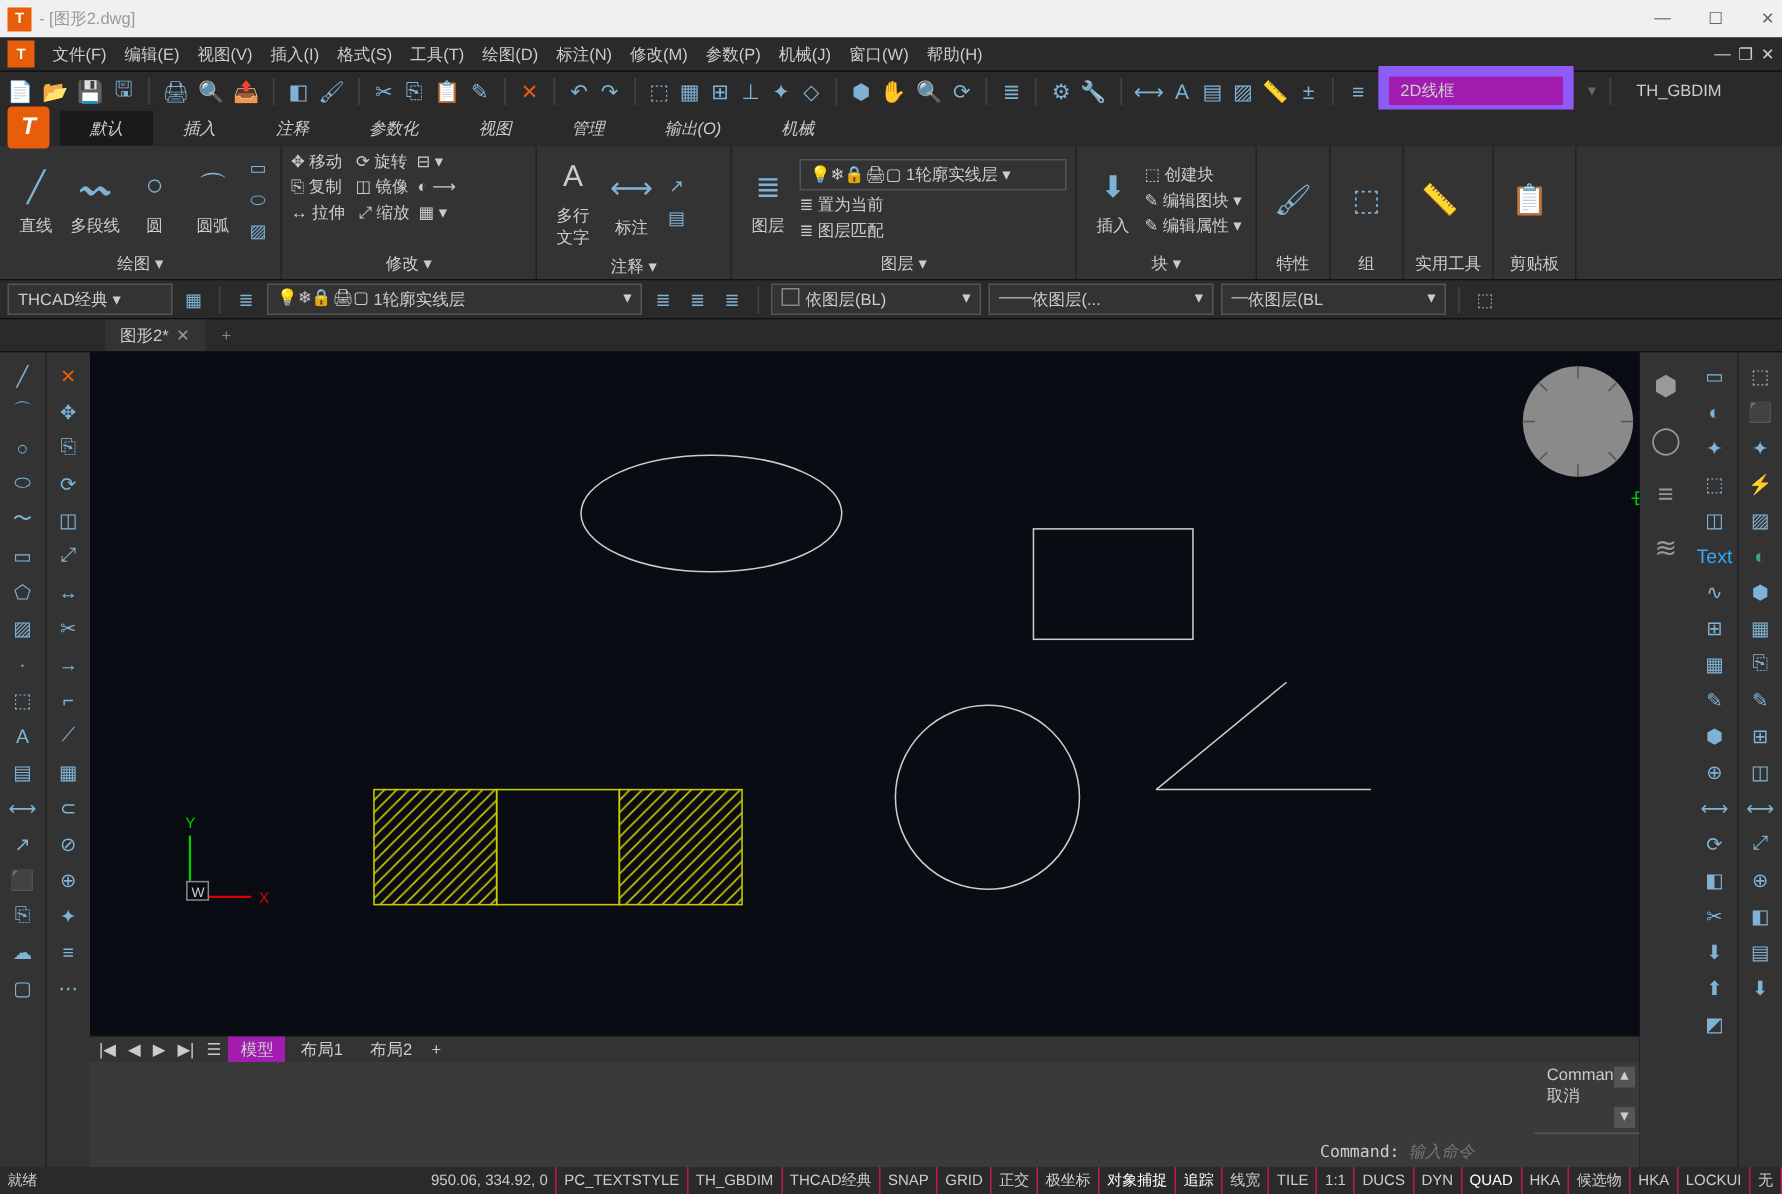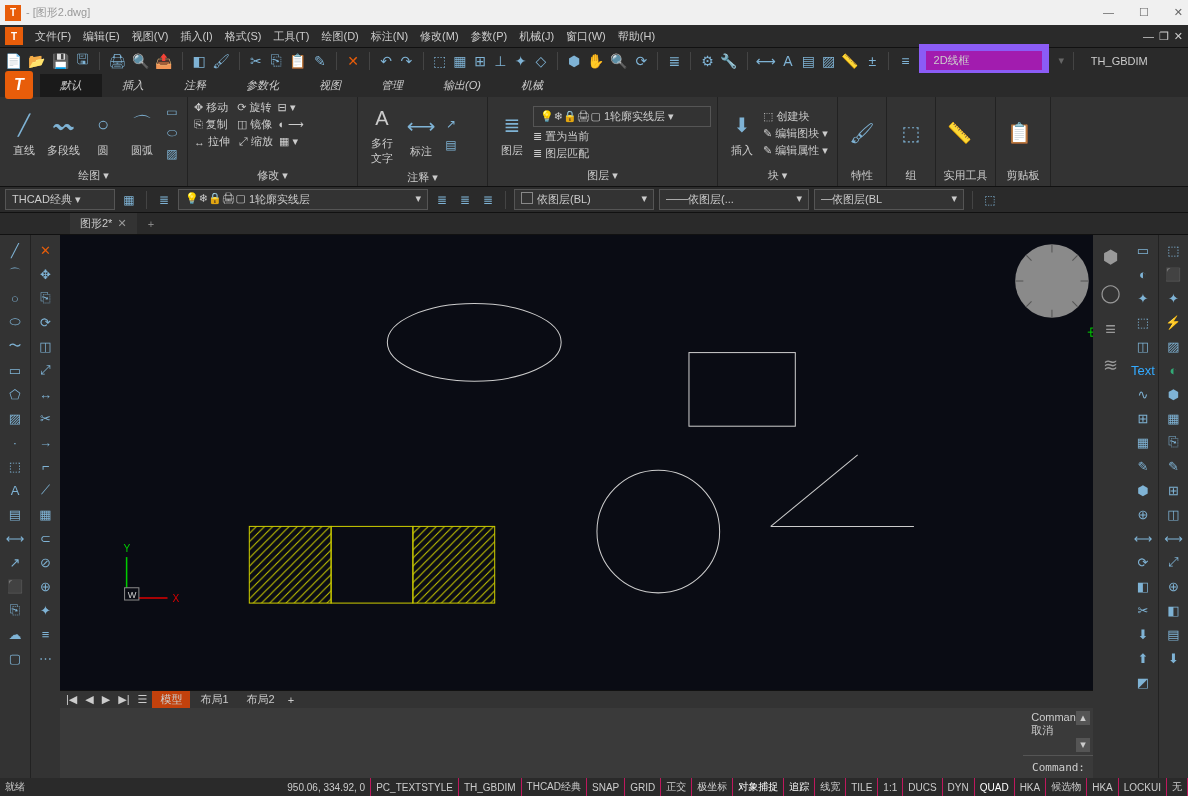--- a/index.html
+++ b/index.html
@@ -65,21 +65,21 @@
 
 .rightpanel { width:35px; background:#333; display:flex; flex-direction:column; gap:12px; padding:10px 0; align-items:center; }
 .rpicon { width:24px; height:24px; color:#999; cursor:pointer; display:flex;align-items:center;justify-content:center;font-size:18px; }
 .righttools { width:30px; background:#333; display:flex; flex-direction:column; gap:4px; padding:5px 0; align-items:center; }
 .righttools2 { width:30px; background:#333; display:flex; flex-direction:column; gap:4px; padding:5px 0; align-items:center; border-left:1px solid #222; }
 
 
 .layouttabs { height:18px; background:#333; display:flex; align-items:center; gap:2px; padding:0 3px; border-top:1px solid #111; font-size:11px;}
 .layouttabs .nav { color:#ccc; cursor:pointer; padding:0 3px; }
 .layouttabs .ltab { padding:1px 8px; color:#ccc; cursor:pointer; }
-.layouttabs .ltab.active { background:#c2410c; }
+.layouttabs .ltab.active { background:#a21caf; }
 
 
 .cmdarea { height:70px; background:#3a3a3a; display:flex; flex-direction:column;align-items:flex-end; }
 .cmdhistory { flex:1; padding:3px 8px; color:#ccc; font-size:11px; font-family:monospace; overflow:auto; border-bottom:1px solid #555; position:relative; }
 .cmdhistory .scrollbtn { position:absolute; right:3px; width:14px; height:14px; background:#555; color:#ccc; text-align:center; line-height:12px; }
 .cmdinput { height:22px; display:flex; align-items:center; padding:0 8px; gap:6px; }
 .cmdinput input { flex:1; background:transparent; border:none; color:#888; font-style:italic; font-size:11px; outline:none; font-family:monospace; }
 
 
 .statusbar { height:18px; background:#2a2a2a; display:flex; align-items:center; font-size:10px; color:#ccc; }
@@ -456,20 +456,21 @@
 
     <div class="cmdarea">
       <div class="cmdhistory">
         <div>Command:</div>
         <div>取消</div>
         <div class="scrollbtn" style="top:3px;">▴</div>
         <div class="scrollbtn" style="bottom:3px;">▾</div>
       </div>
       <div class="cmdinput">
         <span style="font-family:monospace;color:#ccc;">Command:</span>
+        <input placeholder="输入命令" style="">
       </div>
     </div>
   </div>
 
   <div class="rightpanel">
     <span class="rpicon">⬢</span>
     <span class="rpicon">◯</span>
     <span class="rpicon">≡</span>
     <span class="rpicon">≋</span>
   </div>

